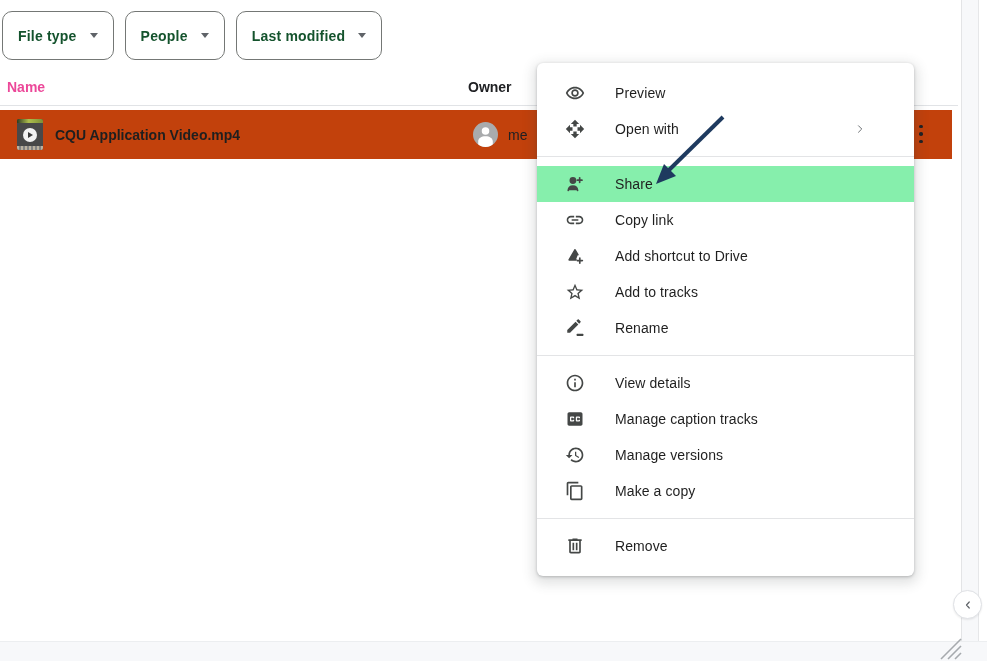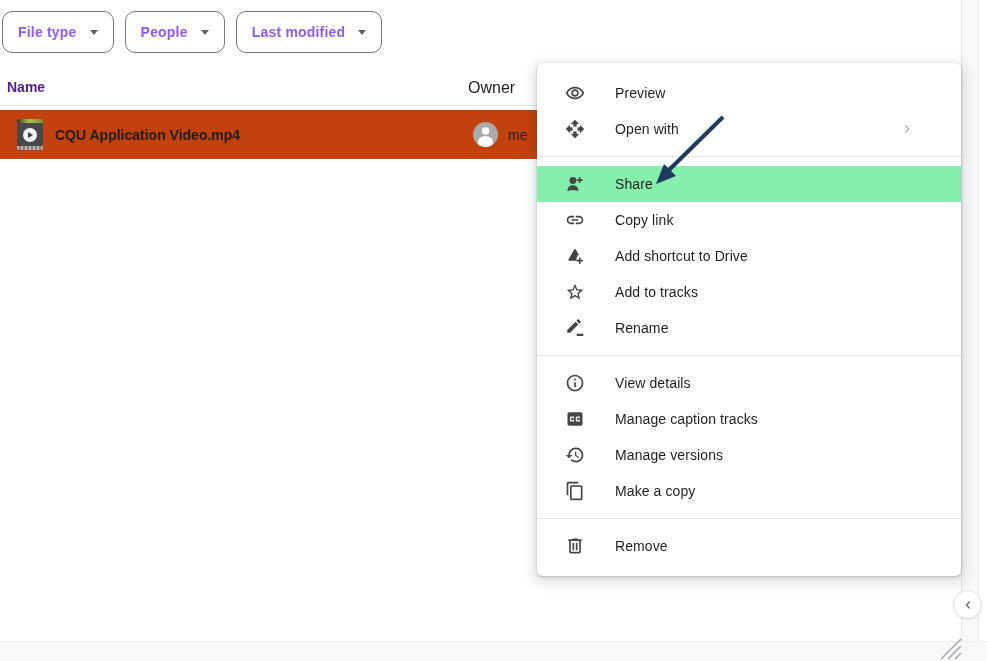--- a/index.html
+++ b/index.html
@@ -3,52 +3,52 @@
 <meta charset="utf-8">
 <style>
   html,body{margin:0;padding:0}
   body{
     width:987px;height:661px;position:relative;overflow:hidden;background:#fff;
     font-family:"Liberation Sans","DejaVu Sans",sans-serif;color:#1f1f1f;
   }
   
   .chip-row{position:absolute;left:2px;top:11px;display:flex;gap:11px;z-index:2}
   .chip{
-    display:flex;align-items:center;height:42px;padding:0 15px;background:#fff;
+    display:flex;align-items:center;height:49px;padding:0 15px;background:#fff;
     border:1px solid #747775;border-radius:10px;cursor:pointer;
-    font-family:inherit;font-size:14px;font-weight:600;color:#8b5cf6;letter-spacing:.2px;
+    font-family:inherit;font-size:14px;font-weight:600;color:#14532d;letter-spacing:.2px;
   }
   .chip-caret{
     width:0;height:0;margin-left:13px;
     border-left:4.5px solid transparent;border-right:4.5px solid transparent;
     border-top:5px solid #5f6368;
   }
   
   .list-header{position:absolute;left:0;top:70px;width:958px;height:35px;border-bottom:1px solid #e1e3e6}
-  .col-name{position:absolute;left:7px;top:9px;font-size:14px;font-weight:600;color:#4c1d95;cursor:pointer}
-  .col-owner{position:absolute;left:468px;top:9px;font-size:16px;font-weight:400;color:#202124;cursor:pointer}
+  .col-name{position:absolute;left:7px;top:9px;font-size:14px;font-weight:600;color:#ec4899;cursor:pointer}
+  .col-owner{position:absolute;left:468px;top:9px;font-size:14px;font-weight:700;color:#202124;cursor:pointer}
   
   .file-row{position:absolute;left:0;top:110px;width:952px;height:49px;background:#c2410c;cursor:pointer}
   .thumb{position:absolute;left:17px;top:9px;width:26px;height:31px;background:#484848;border-radius:2px;overflow:hidden}
   .thumb-top{height:4px;background:linear-gradient(90deg,#2e3b22,#aebe4d 45%,#7c8f36)}
   .thumb-bottom{position:absolute;bottom:0;left:0;right:0;height:4px;opacity:.85;
     background:repeating-linear-gradient(90deg,#cfc4ae 0 2px,#8d8d8d 2px 4px)}
   .play{position:absolute;left:50%;top:50%;transform:translate(-50%,-50%);width:14px;height:14px;
     background:#f2f2f2;border-radius:50%;display:flex;align-items:center;justify-content:center}
   .play-tri{width:0;height:0;border-left:5px solid #3a3a3a;border-top:3.5px solid transparent;border-bottom:3.5px solid transparent;margin-left:1px}
   .file-name{position:absolute;left:55px;top:50%;transform:translateY(-50%);font-size:14px;font-weight:600;color:#1f1f1f}
   .avatar{position:absolute;left:473px;top:12px;width:25px;height:25px;border-radius:50%;background:#a9abad;overflow:hidden}
   .avatar svg{display:block;width:25px;height:25px}
   .owner-label{position:absolute;left:508px;top:50%;transform:translateY(-50%);font-size:14px;color:#202124}
   .more-button{position:absolute;left:905px;top:8px;width:32px;height:32px;display:flex;flex-direction:column;
     align-items:center;justify-content:center;gap:4px;cursor:pointer;border-radius:50%}
   .dot{width:3.5px;height:3.5px;background:#202124;border-radius:50%}
   
   .context-menu{
-    position:absolute;left:537px;top:63px;width:424px;padding:12px 0;background:#fff;border-radius:6px;
+    position:absolute;left:537px;top:63px;width:377px;padding:12px 0;background:#fff;border-radius:6px;
     box-shadow:0 1px 3px rgba(60,64,67,.30),0 4px 12px 4px rgba(60,64,67,.15);z-index:10;
   }
   .menu-item{display:flex;align-items:center;height:36px;padding:0 16px 0 28px;cursor:pointer;font-size:14px;color:#1f1f1f}
   .menu-item.highlighted{background:#86efac}
   .menu-icon{width:20px;height:20px;flex:none;color:#444746}
   .menu-icon svg{width:20px;height:20px;display:block;fill:currentColor}
   .menu-label{margin-left:30px;letter-spacing:.1px;white-space:nowrap}
   .submenu-chevron{margin-left:auto;margin-right:32px;width:12px;height:12px;color:#5f6368}
   .submenu-chevron svg{width:12px;height:12px;display:block}
   .menu-divider{height:1px;background:#e3e4e6;margin:9px 0}

